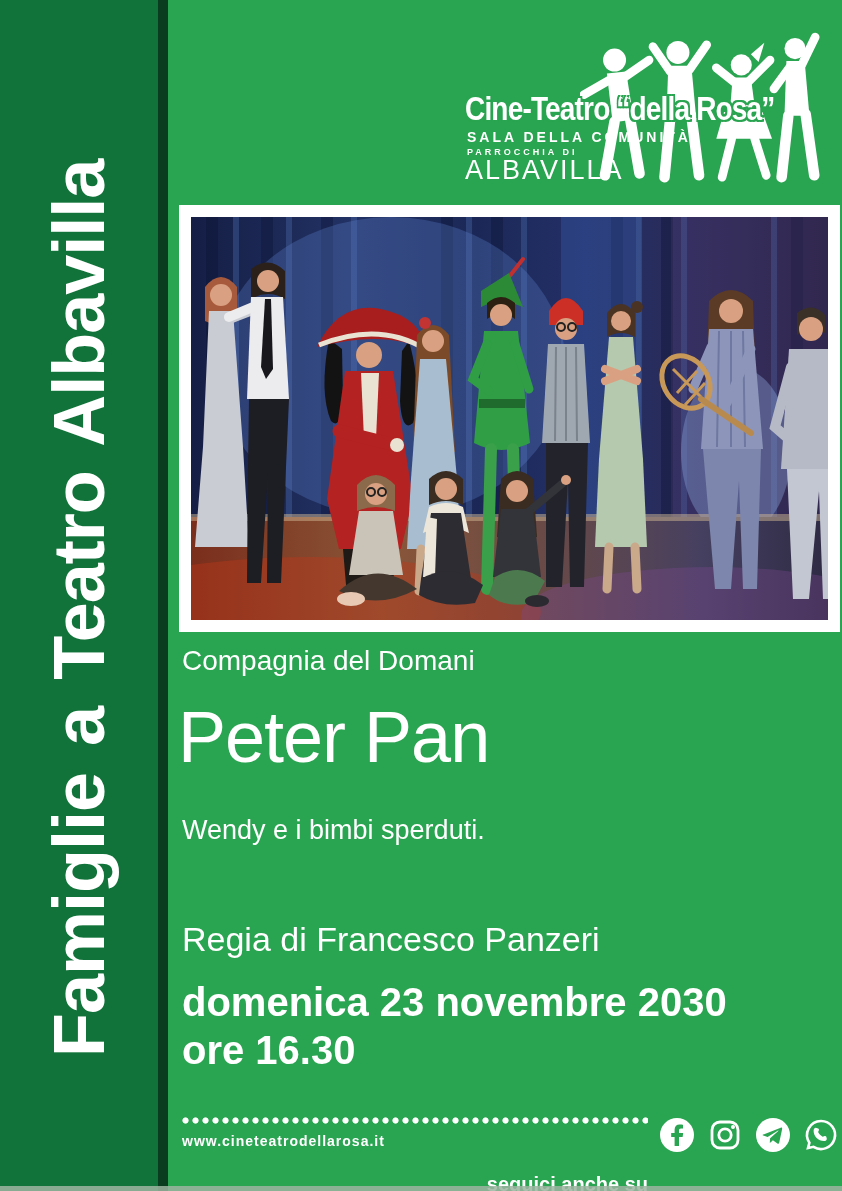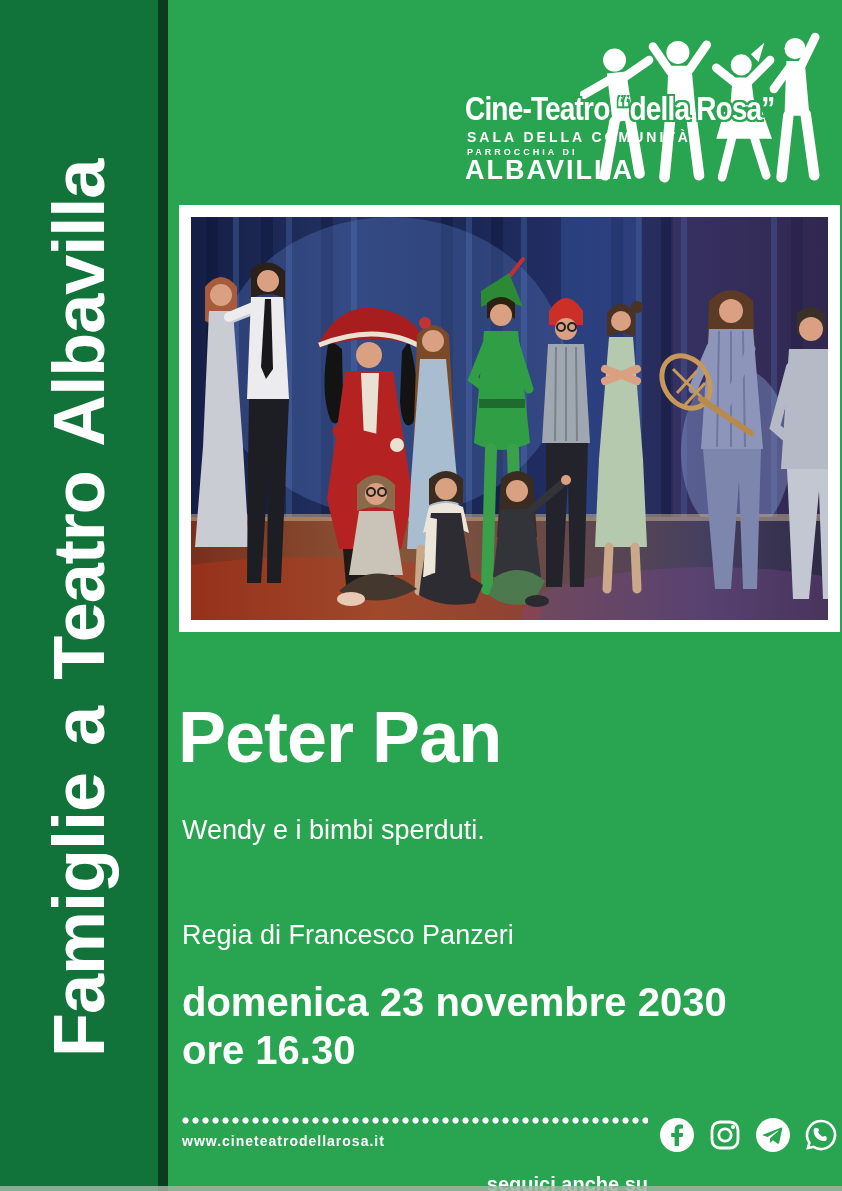--- a/index.html
+++ b/index.html
@@ -19,32 +19,32 @@
   
   .logo{position:absolute;left:445px;top:28px;width:385px;height:172px;}
   .logo .dancers{position:absolute;left:135px;top:0;width:240px;height:165px;z-index:1;}
   .logo-title{
     position:absolute;left:20px;top:62px;z-index:2;font-weight:bold;font-size:33px;
     letter-spacing:-1px;white-space:nowrap;transform:scaleX(.85);transform-origin:left top;
     text-shadow:2px 2px 0 #29a450,-2px -2px 0 #29a450,2px -2px 0 #29a450,-2px 2px 0 #29a450;
   }
   .logo-subtitle{position:absolute;left:22px;top:101px;z-index:2;font-weight:bold;font-size:14px;letter-spacing:3px;white-space:nowrap;}
   .parish-label{position:absolute;left:22px;top:119px;z-index:2;font-weight:bold;font-size:9px;letter-spacing:3px;white-space:nowrap;}
-  .parish-name{position:absolute;left:20px;top:127px;z-index:2;font-weight:bold;font-size:27px;letter-spacing:2px;white-space:nowrap;}
+  .parish-name{position:absolute;left:20px;top:127px;z-index:2;font-weight:normal;font-size:27px;letter-spacing:2px;white-space:nowrap;}
   
   .photo-frame{
     position:absolute;left:179px;top:205px;width:661px;height:427px;
     background:#fff;padding:12px;box-sizing:border-box;
   }
   .photo-frame svg{display:block;}
   
   .company{position:absolute;left:182px;top:645px;font-size:28px;}
-  .show-title{position:absolute;left:178px;top:696px;font-size:72px;font-weight:bold;letter-spacing:-1px;}
+  .show-title{position:absolute;left:178px;top:696px;font-size:72px;font-weight:normal;letter-spacing:-1px;}
   .descr{position:absolute;left:182px;top:808px;font-size:27px;line-height:44px;}
-  .director{position:absolute;left:182px;top:920px;font-size:27px;}
+  .director{position:absolute;left:182px;top:920px;font-size:34px;}
   .datetime{position:absolute;left:182px;top:978px;font-size:40px;font-weight:bold;line-height:48px;}
   
   .dotted-line{
     position:absolute;left:182px;top:1117px;width:466px;height:8px;
     background-image:radial-gradient(circle at 3.5px 3.5px,#fff 2.7px,transparent 3.5px);
     background-size:10px 8px;background-repeat:repeat-x;
   }
   .website{position:absolute;left:182px;top:1133px;font-size:14px;font-weight:bold;letter-spacing:1px;}
   .follow{position:absolute;left:470px;top:1134px;width:178px;text-align:right;font-size:20px;font-weight:bold;margin-top:39px;}
   .social-icons{position:absolute;left:658px;top:1116px;display:flex;gap:10px;}
@@ -264,20 +264,21 @@
         <circle cx="326" cy="274" r="11" fill="#d9a181"></circle>
         <path d="M336 296 L372 266" stroke="#33333a" stroke-width="8" stroke-linecap="round" fill="none"></path>
         <circle cx="375" cy="263" r="5" fill="#d9a181"></circle>
         <path d="M310 292 L342 292 L350 360 L302 360 Z" fill="#33333a"></path>
         <path d="M304 360 Q330 344 354 364 L342 386 Q314 392 298 378 Z" fill="#4c7a4e"></path>
         <ellipse cx="346" cy="384" rx="12" ry="6" fill="#2a2a30"></ellipse>
       </g>
     </svg>
   </div>
 
+  <div class="company">Compagnia del Domani</div>
   <div class="show-title">Peter Pan</div>
   <div class="descr">
     <div>Wendy e i bimbi sperduti.</div>
   </div>
   <div class="director">Regia di Francesco Panzeri</div>
   <div class="datetime">
     <div>domenica 23 novembre 2030</div>
     <div>ore 16.30</div>
   </div>
 

